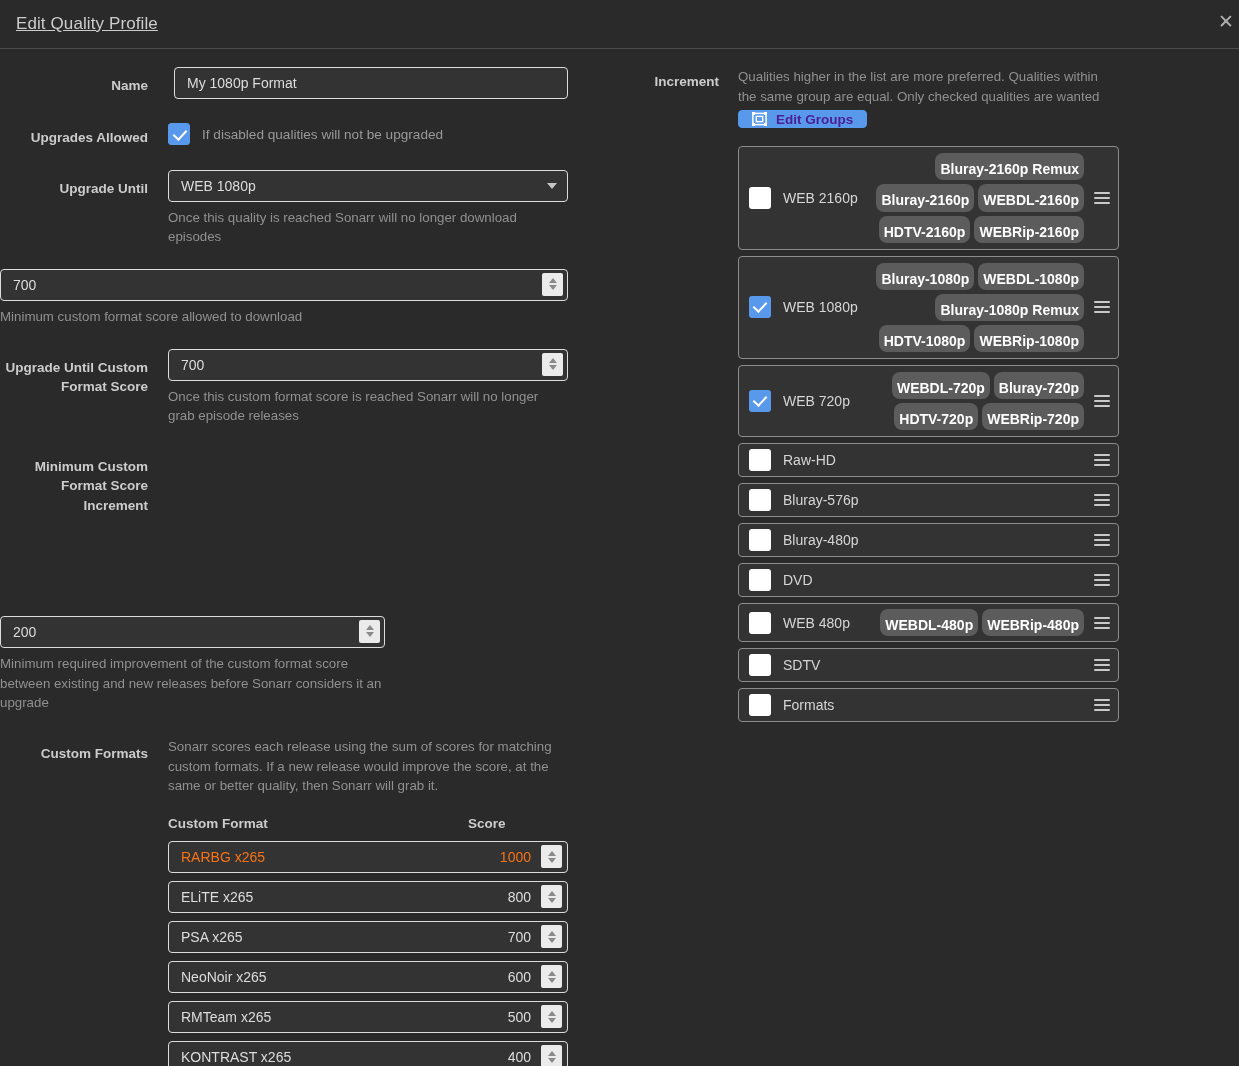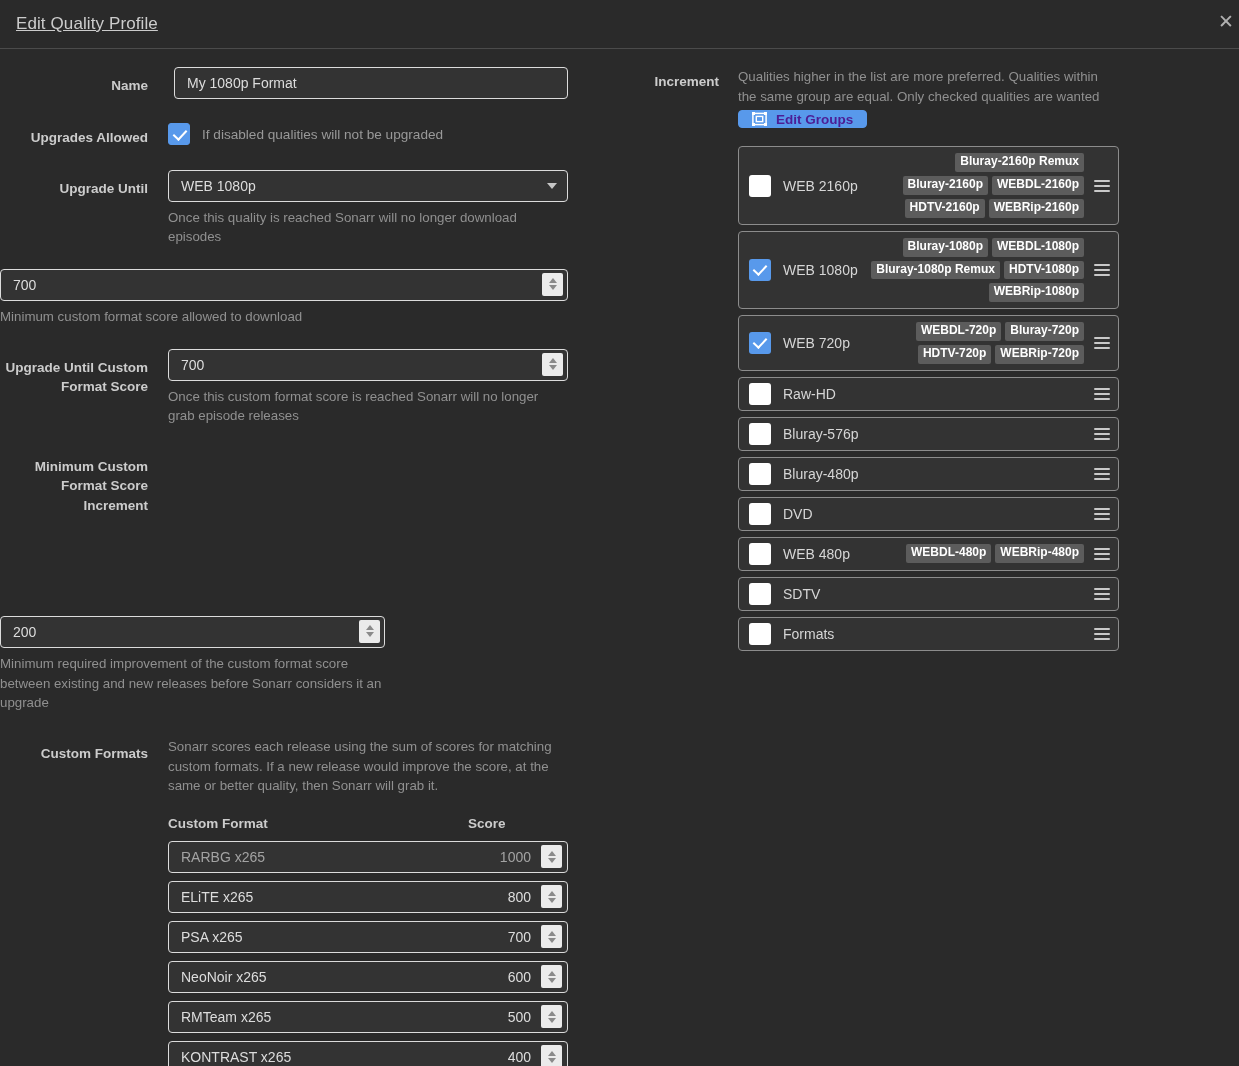--- a/index.html
+++ b/index.html
@@ -217,21 +217,21 @@
     font-size: 14px;
     color: #ddd;
   }
   .cf-row .cf-val {
     font-size: 14px;
     color: #ddd;
     text-align: right;
     padding-right: 10px;
   }
   .cf-row.highlight .cf-name,
-  .cf-row.highlight .cf-val { color: #a3a3a3; }
+  .cf-row.highlight .cf-val { color: #f97316; }
 
   
   .q-header { display: flex; align-items: flex-start; }
   .q-label {
     width: 118px;
     flex: 0 0 118px;
     text-align: right;
     padding-right: 19px;
     padding-top: 7px;
     font-weight: bold;
@@ -305,24 +305,24 @@
     display: flex;
     flex-wrap: wrap;
     justify-content: flex-end;
     align-content: center;
     gap: 4px;
     padding-left: 10px;
   }
   .q-tag {
     background: #5c5c5c;
     color: #fff;
-    font-size: 12px;
+    font-size: 14px;
     font-weight: bold;
-    border-radius: 2px;
-    padding: 2px 5px 3px;
+    border-radius: 8px;
+    padding: 8px 5px 3px;
     white-space: nowrap;
     line-height: 1.15;
   }
   .q-drag {
     margin-left: 10px;
     width: 16px;
     flex: 0 0 16px;
     display: flex;
     flex-direction: column;
     gap: 3px;

